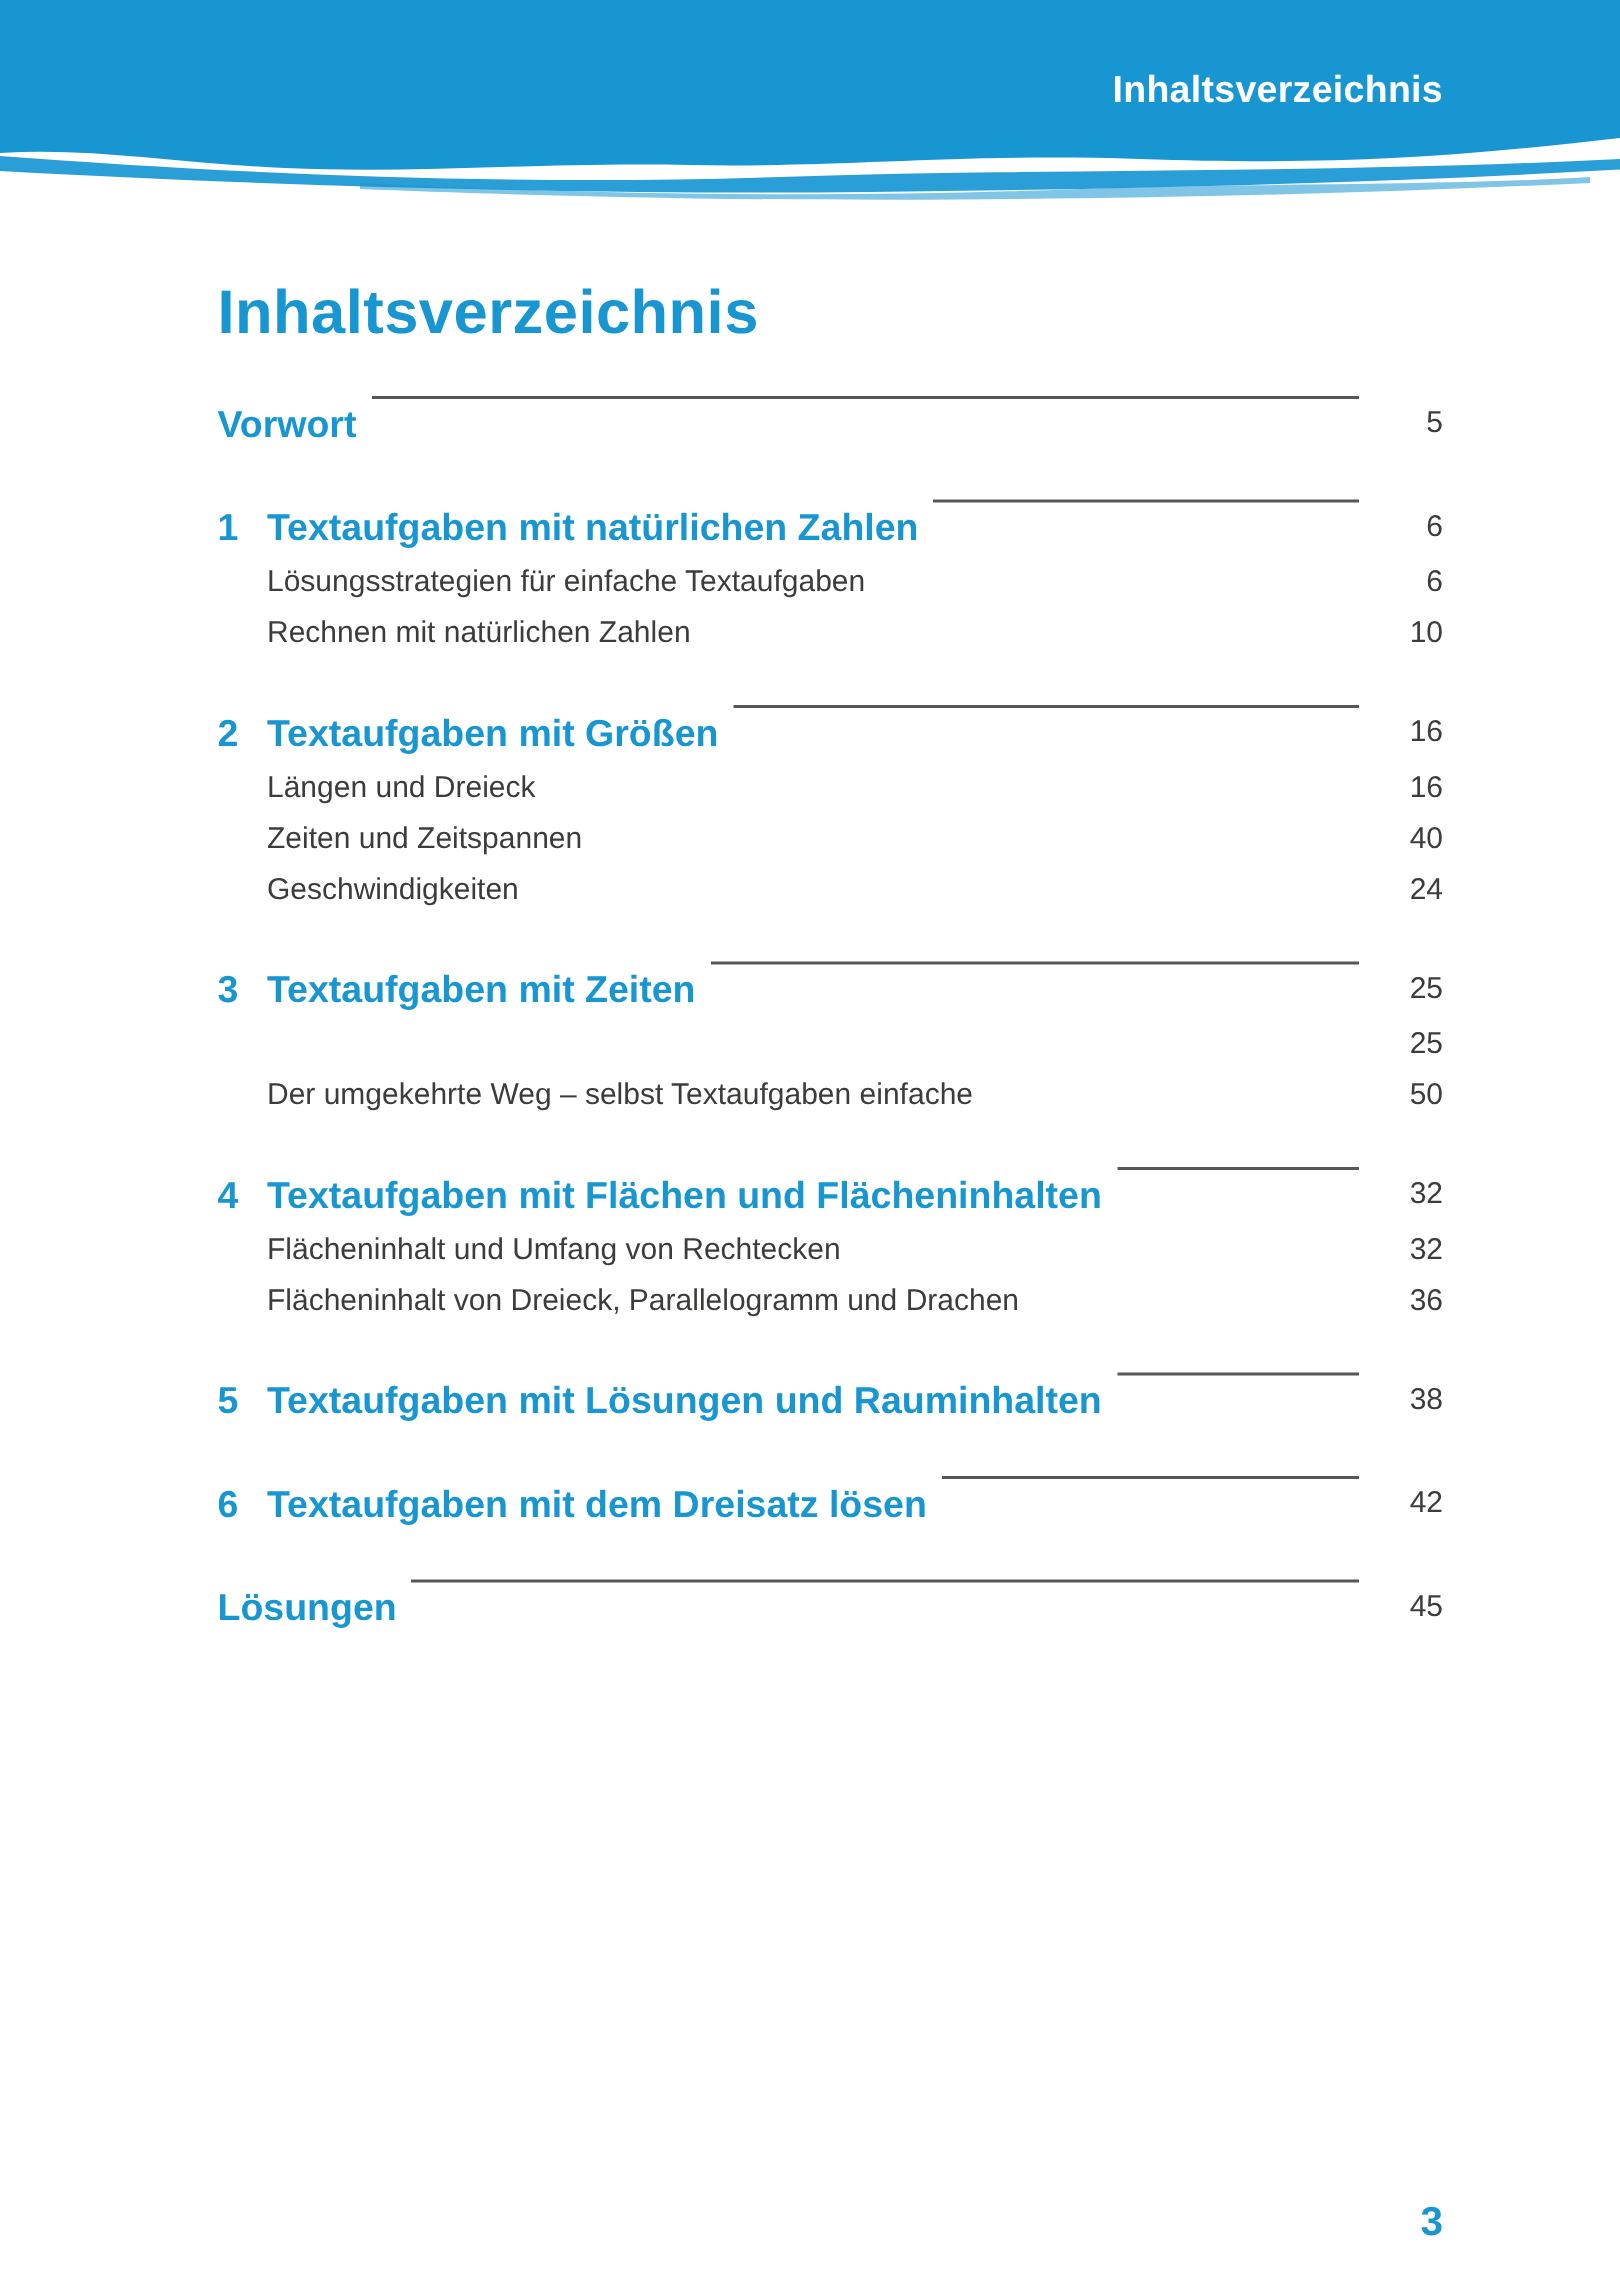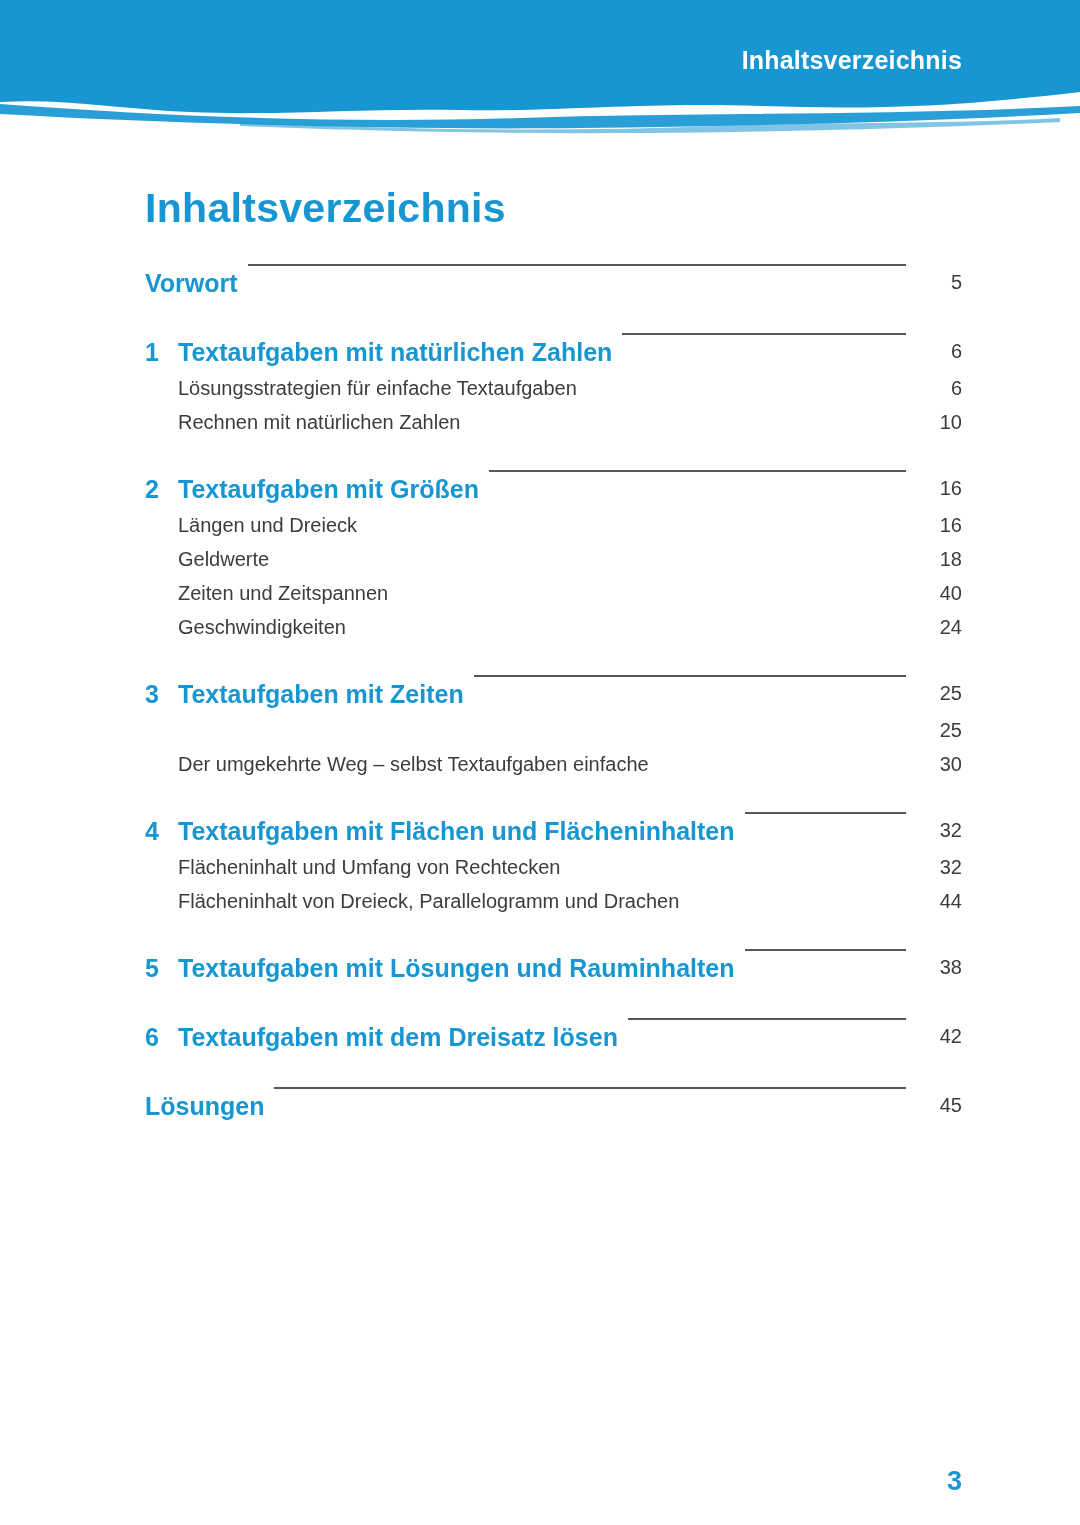--- a/index.html
+++ b/index.html
@@ -157,26 +157,20 @@
     <span class="pageno">16</span>
   </div>
     <div class="row sub">
     <span class="num"></span>
     <span class="title">Längen und Dreieck</span>
     <span class="leader none"></span>
     <span class="pageno">16</span>
   </div>
     <div class="row sub">
     <span class="num"></span>
-    <span class="title">Geldwerte</span>
-    <span class="leader none"></span>
-    <span class="pageno">18</span>
-  </div>
-    <div class="row sub">
-    <span class="num"></span>
     <span class="title">Zeiten und Zeitspannen</span>
     <span class="leader none"></span>
     <span class="pageno">40</span>
   </div>
     <div class="row sub">
     <span class="num"></span>
     <span class="title">Geschwindigkeiten</span>
     <span class="leader none"></span>
     <span class="pageno">24</span>
   </div>
@@ -188,39 +182,39 @@
   </div>
     <div class="row sub">
     <span class="num"></span>
     <span class="leader none"></span>
     <span class="pageno">25</span>
   </div>
     <div class="row sub">
     <span class="num"></span>
     <span class="title">Der umgekehrte Weg – selbst Textaufgaben einfache</span>
     <span class="leader none"></span>
-    <span class="pageno">30</span>
+    <span class="pageno">50</span>
   </div>
     <div class="row chapter">
     <span class="num">4</span>
     <span class="title">Textaufgaben mit Flächen und Flächeninhalten</span>
     <span class="leader"></span>
     <span class="pageno">32</span>
   </div>
     <div class="row sub">
     <span class="num"></span>
     <span class="title">Flächeninhalt und Umfang von Rechtecken</span>
     <span class="leader none"></span>
     <span class="pageno">32</span>
   </div>
     <div class="row sub">
     <span class="num"></span>
     <span class="title">Flächeninhalt von Dreieck, Parallelogramm und Drachen</span>
     <span class="leader none"></span>
-    <span class="pageno">44</span>
+    <span class="pageno">36</span>
   </div>
     <div class="row chapter">
     <span class="num">5</span>
     <span class="title">Textaufgaben mit Lösungen und Rauminhalten</span>
     <span class="leader"></span>
     <span class="pageno">38</span>
   </div>
     <div class="row chapter">
     <span class="num">6</span>
     <span class="title">Textaufgaben mit dem Dreisatz lösen</span>

